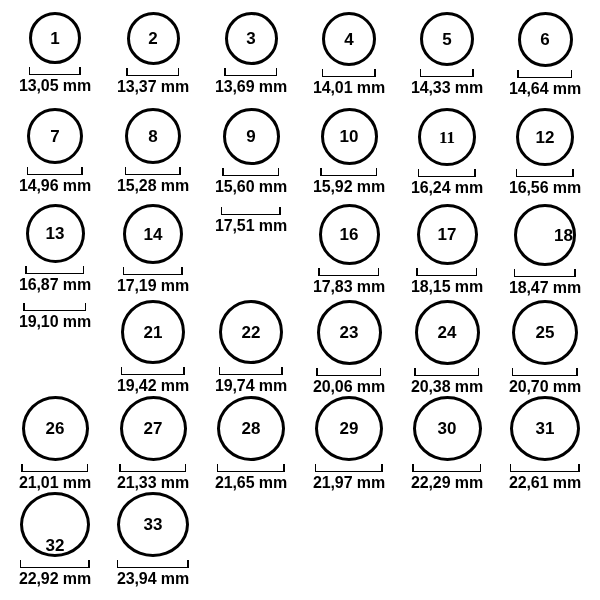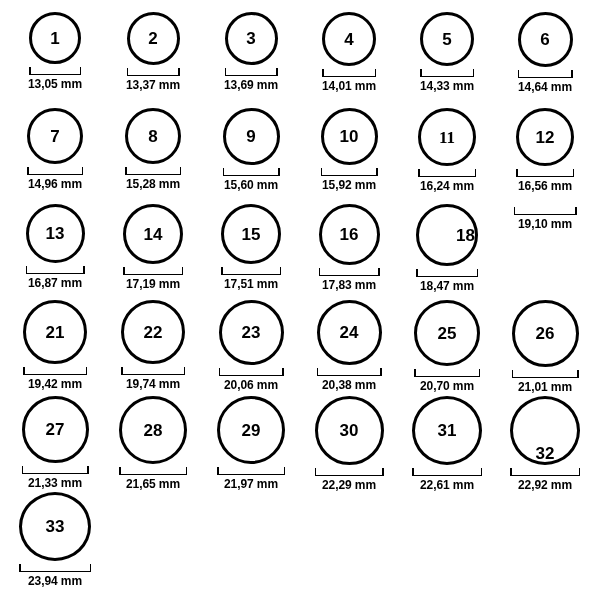--- a/index.html
+++ b/index.html
@@ -71,21 +71,21 @@
     position: absolute;
     bottom: 0;
     width: 1.5px;
     height: 7px;
     background: #000000;
   }
   .dim-line::before { left: 0; }
   .dim-line::after { right: 0; }
   .dim-label {
     margin-top: 2px;
-    font-size: 12px;
+    font-size: 16px;
     font-weight: bold;
     letter-spacing: -0.1px;
     white-space: nowrap;
     color: #000000;
   }
 </style>
 </head>
 <body>
 
 <div id="chart">
@@ -210,35 +210,41 @@
       <div class="cell">
         <div class="ring" style="width: 60px; height: 60px;">
           <span class="ring-number">14</span>
         </div>
         <div class="dim">
           <div class="dim-line" style="width: 60px;"></div>
           <div class="dim-label">17,19 mm</div>
         </div>
       </div>
       <div class="cell">
-        <div class="ring" style="width: 60px; height: 60px;">
-          <span class="ring-number">15</span>
-        </div>
         <div class="dim">
           <div class="dim-line" style="width: 60px;"></div>
           <div class="dim-label">17,51 mm</div>
         </div>
       </div>
       <div class="cell">
         <div class="ring" style="width: 61px; height: 61px;">
           <span class="ring-number">16</span>
         </div>
         <div class="dim">
           <div class="dim-line" style="width: 61px;"></div>
           <div class="dim-label">17,83 mm</div>
+        </div>
+      </div>
+      <div class="cell">
+        <div class="ring" style="width: 61px; height: 61px;">
+          <span class="ring-number">17</span>
+        </div>
+        <div class="dim">
+          <div class="dim-line" style="width: 61px;"></div>
+          <div class="dim-label">18,15 mm</div>
         </div>
       </div>
       <div class="cell">
         <div class="ring" style="width: 62px; height: 62px; justify-content: flex-end;">
           <span class="ring-number">18</span>
         </div>
         <div class="dim">
           <div class="dim-line" style="width: 62px;"></div>
           <div class="dim-label">18,47 mm</div>
         </div>

